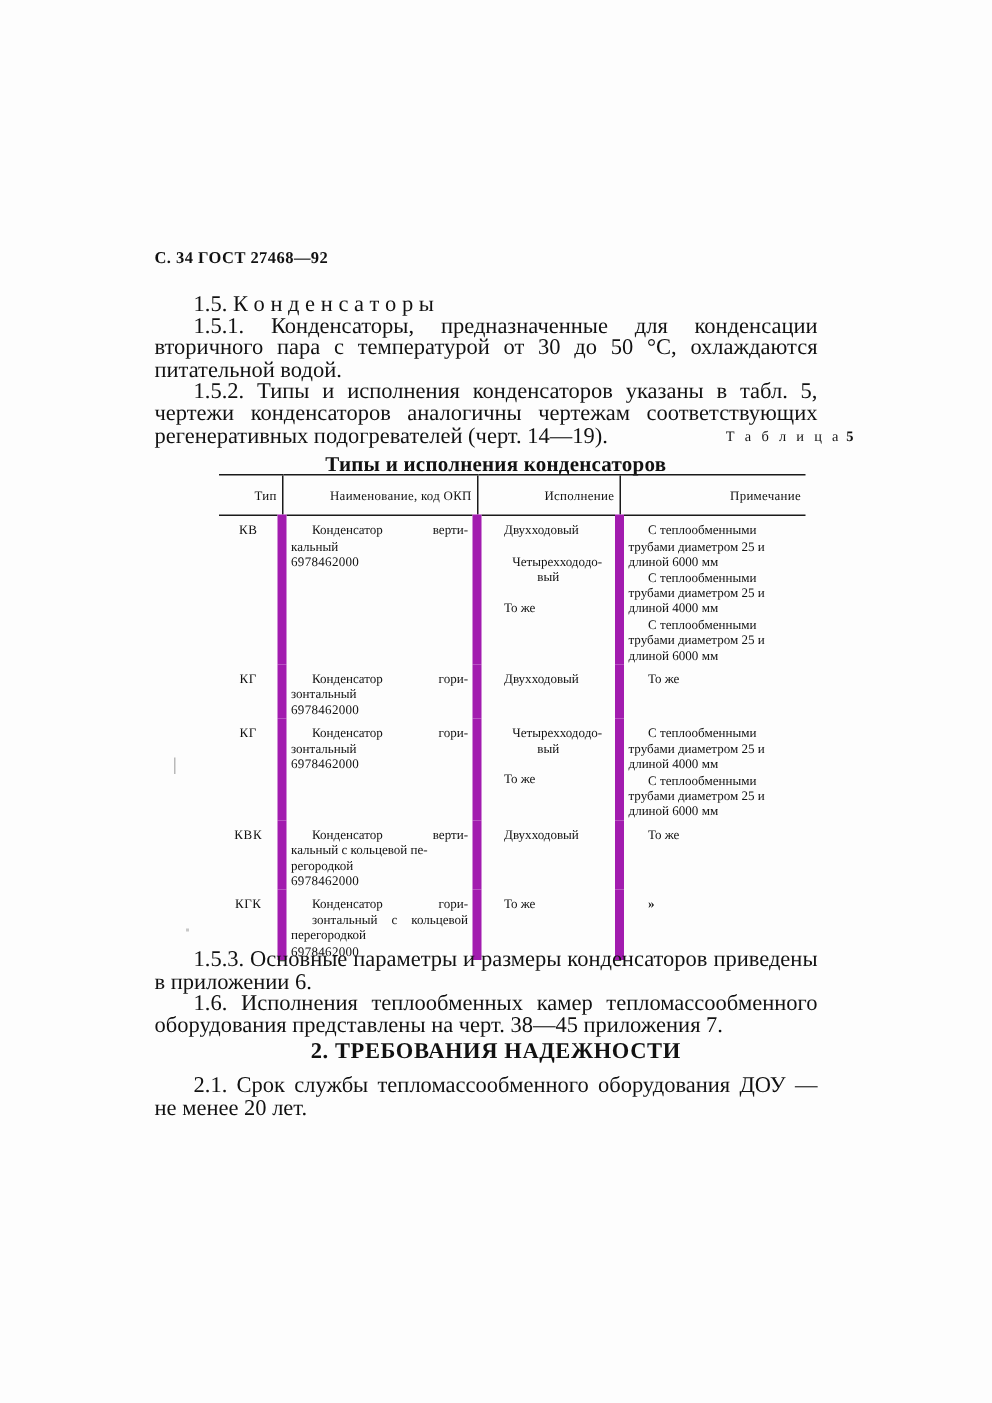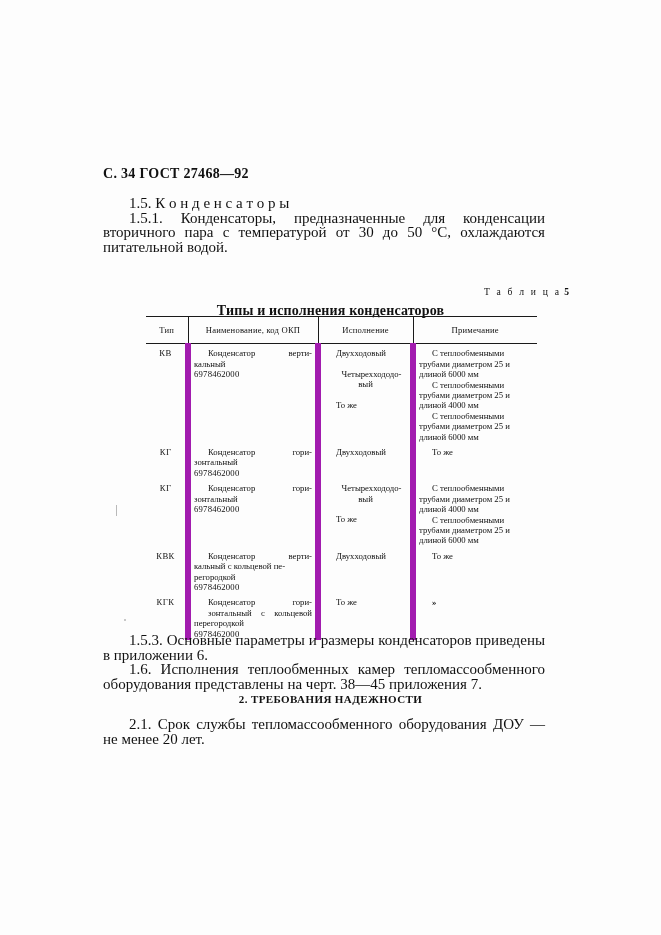--- a/index.html
+++ b/index.html
@@ -25,21 +25,21 @@
     background: #fdfdfd;
   }
 
   
   .running-head {
     position: absolute;
     left: 103px;
     top: 166px;
     font-family: "Liberation Serif", "DejaVu Serif", serif;
     font-weight: bold;
-    font-size: 14px;
+    font-size: 11px;
     letter-spacing: 0.3px;
     white-space: nowrap;
   }
 
   
   .content {
     position: absolute;
     left: 103px;
     top: 196px;
     width: 442px;
@@ -94,21 +94,21 @@
     line-height: 10.4px;
   }
   table.gost col.c1 { width: 42px; }
   table.gost col.c2 { width: 130px; }
   table.gost col.c3 { width: 95px; }
   table.gost col.c4 { width: 124px; }
 
   table.gost thead th {
     font-weight: normal;
     font-size: 8.6px;
-    text-align: center;
+    text-align: right;
     padding: 8px 3px 8px 3px;
     border-top: 1.6px solid #1a1a1a;
     border-bottom: 1.6px solid #1a1a1a;
     border-left: 1px solid #1a1a1a;
     vertical-align: middle;
     letter-spacing: 0.2px;
   }
   table.gost thead th:first-child { border-left: none; }
 
   table.gost tbody td {
@@ -173,21 +173,21 @@
     top: 633px;
     width: 442px;
   }
 
   .section-head {
     position: absolute;
     left: 0;
     top: 693px;
     width: 661px;
     text-align: center;
-    font-size: 11px;
+    font-size: 15px;
     font-weight: bold;
     letter-spacing: 0.4px;
   }
 
   .content3 {
     position: absolute;
     left: 103px;
     top: 717px;
     width: 442px;
   }
@@ -212,20 +212,21 @@
 </head>
 <body>
 
 <div class="page">
 
   <div class="running-head">С. 34 ГОСТ 27468—92</div>
 
   <div class="content">
     <p class="para"><span class="indent"></span><span>1.5.  К о н д е н с а т о р ы</span></p>
     <p class="para"><span class="indent"></span><span>1.5.1. Конденсаторы, предназначенные для  конденсации вторичного пара с температурой от 30 до  50 °С, охлаждаются питательной водой.</span></p>
+    <p class="para"><span class="indent"></span><span>1.5.2. Типы и исполнения конденсаторов указаны в табл. 5, чертежи конденсаторов аналогичны чертежам соответствующих регенеративных подогревателей (черт. 14—19).</span></p>
   </div>
 
   <div class="table-label"><span>Т а б л и ц а</span><span class="num">5</span></div>
   <div class="table-title">Типы и исполнения конденсаторов</div>
 
   <div class="tbl-wrap">
     <table class="gost">
       <colgroup>
           <col class="c1">
           <col class="c2">

